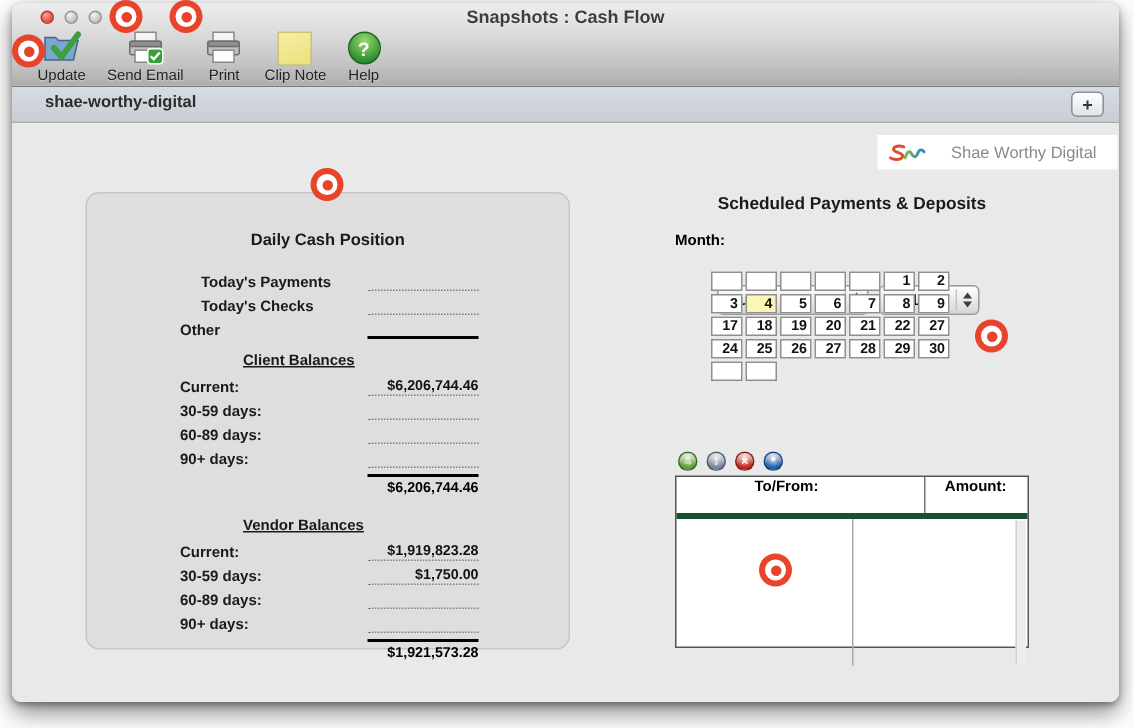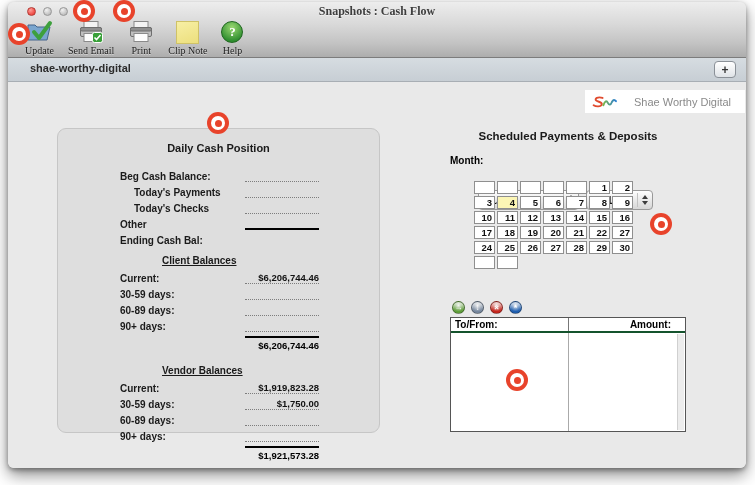--- a/index.html
+++ b/index.html
@@ -6,21 +6,21 @@
   html,body { width:755px; height:485px; background:#fff; overflow:hidden;
     font-family:"Liberation Sans","DejaVu Sans",sans-serif; }
   .stage { position:relative; width:755px; height:485px; }
 
   
   .window { position:absolute; left:8px; top:2px; width:738px; height:466px;
     border-radius:6px; box-shadow:0 7px 16px rgba(0,0,0,.45), 0 2px 5px rgba(0,0,0,.35);
     background:#e8e8e8; }
   .chrome { height:56px; border-radius:6px 6px 0 0;
     background:linear-gradient(180deg,#ededed 0%,#d9d9d9 40%,#c3c3c3 75%,#adadad 100%);
-    border-bottom:1px solid #7c7c7c; position:relative;font-family:Liberation Serif, serif; }
+    border-bottom:1px solid #7c7c7c; position:relative; }
   .titlebar { height:19px; position:relative; }
   .traffic { position:absolute; left:19px; top:5px; display:flex; gap:7px; }
   .tl { width:9px; height:9px; border-radius:50%; }
   .tl.red { background:radial-gradient(circle at 35% 30%, #ff9d98, #ee4a44 70%); border:1px solid #b33a34; }
   .tl.gray { background:radial-gradient(circle at 35% 30%, #f2f2f2, #bdbdbd 75%); border:1px solid #979797; }
   .title { text-align:center; font-size:12px; font-weight:bold; color:#3e3e3e;
     line-height:19px; text-shadow:0 1px 0 rgba(255,255,255,.55); }
 
   
   .toolbar { position:absolute; left:10px; top:18px; height:38px; display:flex; align-items:flex-end; }
@@ -43,21 +43,21 @@
 
   
   .content { position:relative; height:386px; background:#e9e9e9; border-radius:0 0 6px 6px; }
 
   .logo-bar { position:absolute; left:577px; top:8px; width:160px; height:23px; background:#fff;
     display:flex; align-items:center; padding-left:7px; }
   .logo-text { font-size:11px; color:#8a8a8a; margin-left:16px; }
 
   
   .left-panel { position:absolute; left:49px; top:46px; width:323px; height:305px;
-    background:#dedede; border:1px solid #c6c6c6; border-radius:9px; padding-top:13px; }
+    background:#dedede; border:1px solid #c6c6c6; border-radius:9px; padding-top:25px; }
   .panel-title { text-align:center; font-size:11px; font-weight:bold; color:#1a1a1a; margin-bottom:13px; }
   .dc-row { display:flex; align-items:flex-end; height:15px; margin-bottom:1px; }
   .dc-label { margin-left:62px; font-size:10px; font-weight:bold; color:#1a1a1a; }
   .dc-label.indent { margin-left:76px; }
   .dc-field { width:74px; margin-left:auto; margin-right:60px; text-align:right;
     font-size:9.5px; font-weight:bold; color:#111; min-height:12px; }
   .dc-field.dotted { border-bottom:1px dotted #7d7d7d; }
   .dc-field.solid  { border-bottom:2px solid #000; }
   .dc-section { margin:9px 0 3px 104px; font-size:10px; font-weight:bold;
     text-decoration:underline; color:#1a1a1a; }
@@ -87,21 +87,21 @@
   .calendar td.blank { background:transparent; border:none; }
   .calendar td.hl { background:var(--cal-hl,#fcf6b5); }
 
   .actions { position:absolute; left:444px; top:219px; display:flex; gap:6px; }
   .act { width:13px; height:13px; border-radius:50%; color:#fff; font-size:8px; font-weight:bold;
     display:flex; align-items:center; justify-content:center; border:1px solid rgba(0,0,0,.35);
     box-shadow:inset 0 2px 2px rgba(255,255,255,.5); line-height:1; }
 
   .sched-table { position:absolute; left:442px; top:235px; width:236px; height:115px;
     border:1px solid #555; background:#fff; }
-  .sched-head { height:15px; display:flex; border-bottom:2px solid #14532d; }
+  .sched-head { height:28px; display:flex; border-bottom:4px solid #14532d;padding-left:48px; }
   .sh-left { width:118px; border-right:1px solid #777; font-size:10px; font-weight:bold;
     padding:1px 0 0 4px; }
   .sh-right { flex:1; font-size:10px; font-weight:bold; text-align:right; padding:1px 14px 0 0; }
   .sched-body { display:flex; height:98px; }
   .sb-left { width:118px; border-right:1px solid #aaa; }
   .sb-right { flex:1; position:relative; }
   .scrollstrip { position:absolute; right:1px; top:1px; bottom:1px; width:7px;
     background:#ececec; border-left:1px solid #d0d0d0; }
 
   
@@ -194,38 +194,30 @@
           <path d="M13 3 C7 1 3 4 5 6 C7 8 13 8 12 11 C11 14 5 14 2 12" fill="none" stroke="#e04b2f" stroke-width="2.4" stroke-linecap="round"></path>
           <path d="M14 12 C16 6 18 6 19.5 9 C21 12 23 12 24.5 8 C26 4.5 28 5 29.5 7" fill="none" stroke="url(#wg)" stroke-width="2.4" stroke-linecap="round"></path>
         </svg>
         <span class="logo-text">Shae Worthy Digital</span>
       </div>
 
       <div class="left-panel">
         <div class="panel-title">Daily Cash Position</div>
 
         <div class="dc-row">
-          <span class="dc-label">Beg Cash Balance:</span>
-          <span class="dc-field dotted"></span>
-        </div>
-        <div class="dc-row">
           <span class="dc-label indent">Today's Payments</span>
           <span class="dc-field dotted"></span>
         </div>
         <div class="dc-row">
           <span class="dc-label indent">Today's Checks</span>
           <span class="dc-field dotted"></span>
         </div>
         <div class="dc-row">
           <span class="dc-label">Other</span>
           <span class="dc-field solid"></span>
-        </div>
-        <div class="dc-row">
-          <span class="dc-label">Ending Cash Bal:</span>
-          <span class="dc-field"></span>
         </div>
 
         <div class="dc-section">Client Balances</div>
         <div class="dc-row">
           <span class="dc-label">Current:</span>
           <span class="dc-field dotted">$6,206,744.46</span>
         </div>
         <div class="dc-row">
           <span class="dc-label">30-59 days:</span>
           <span class="dc-field dotted"></span>
@@ -292,29 +284,20 @@
               <td>2</td>
             </tr>
             <tr>
               <td>3</td>
               <td class="hl">4</td>
               <td>5</td>
               <td>6</td>
               <td>7</td>
               <td>8</td>
               <td>9</td>
-            </tr>
-            <tr>
-              <td>10</td>
-              <td>11</td>
-              <td>12</td>
-              <td>13</td>
-              <td>14</td>
-              <td>15</td>
-              <td>16</td>
             </tr>
             <tr>
               <td>17</td>
               <td>18</td>
               <td>19</td>
               <td>20</td>
               <td>21</td>
               <td>22</td>
               <td>27</td>
             </tr>

